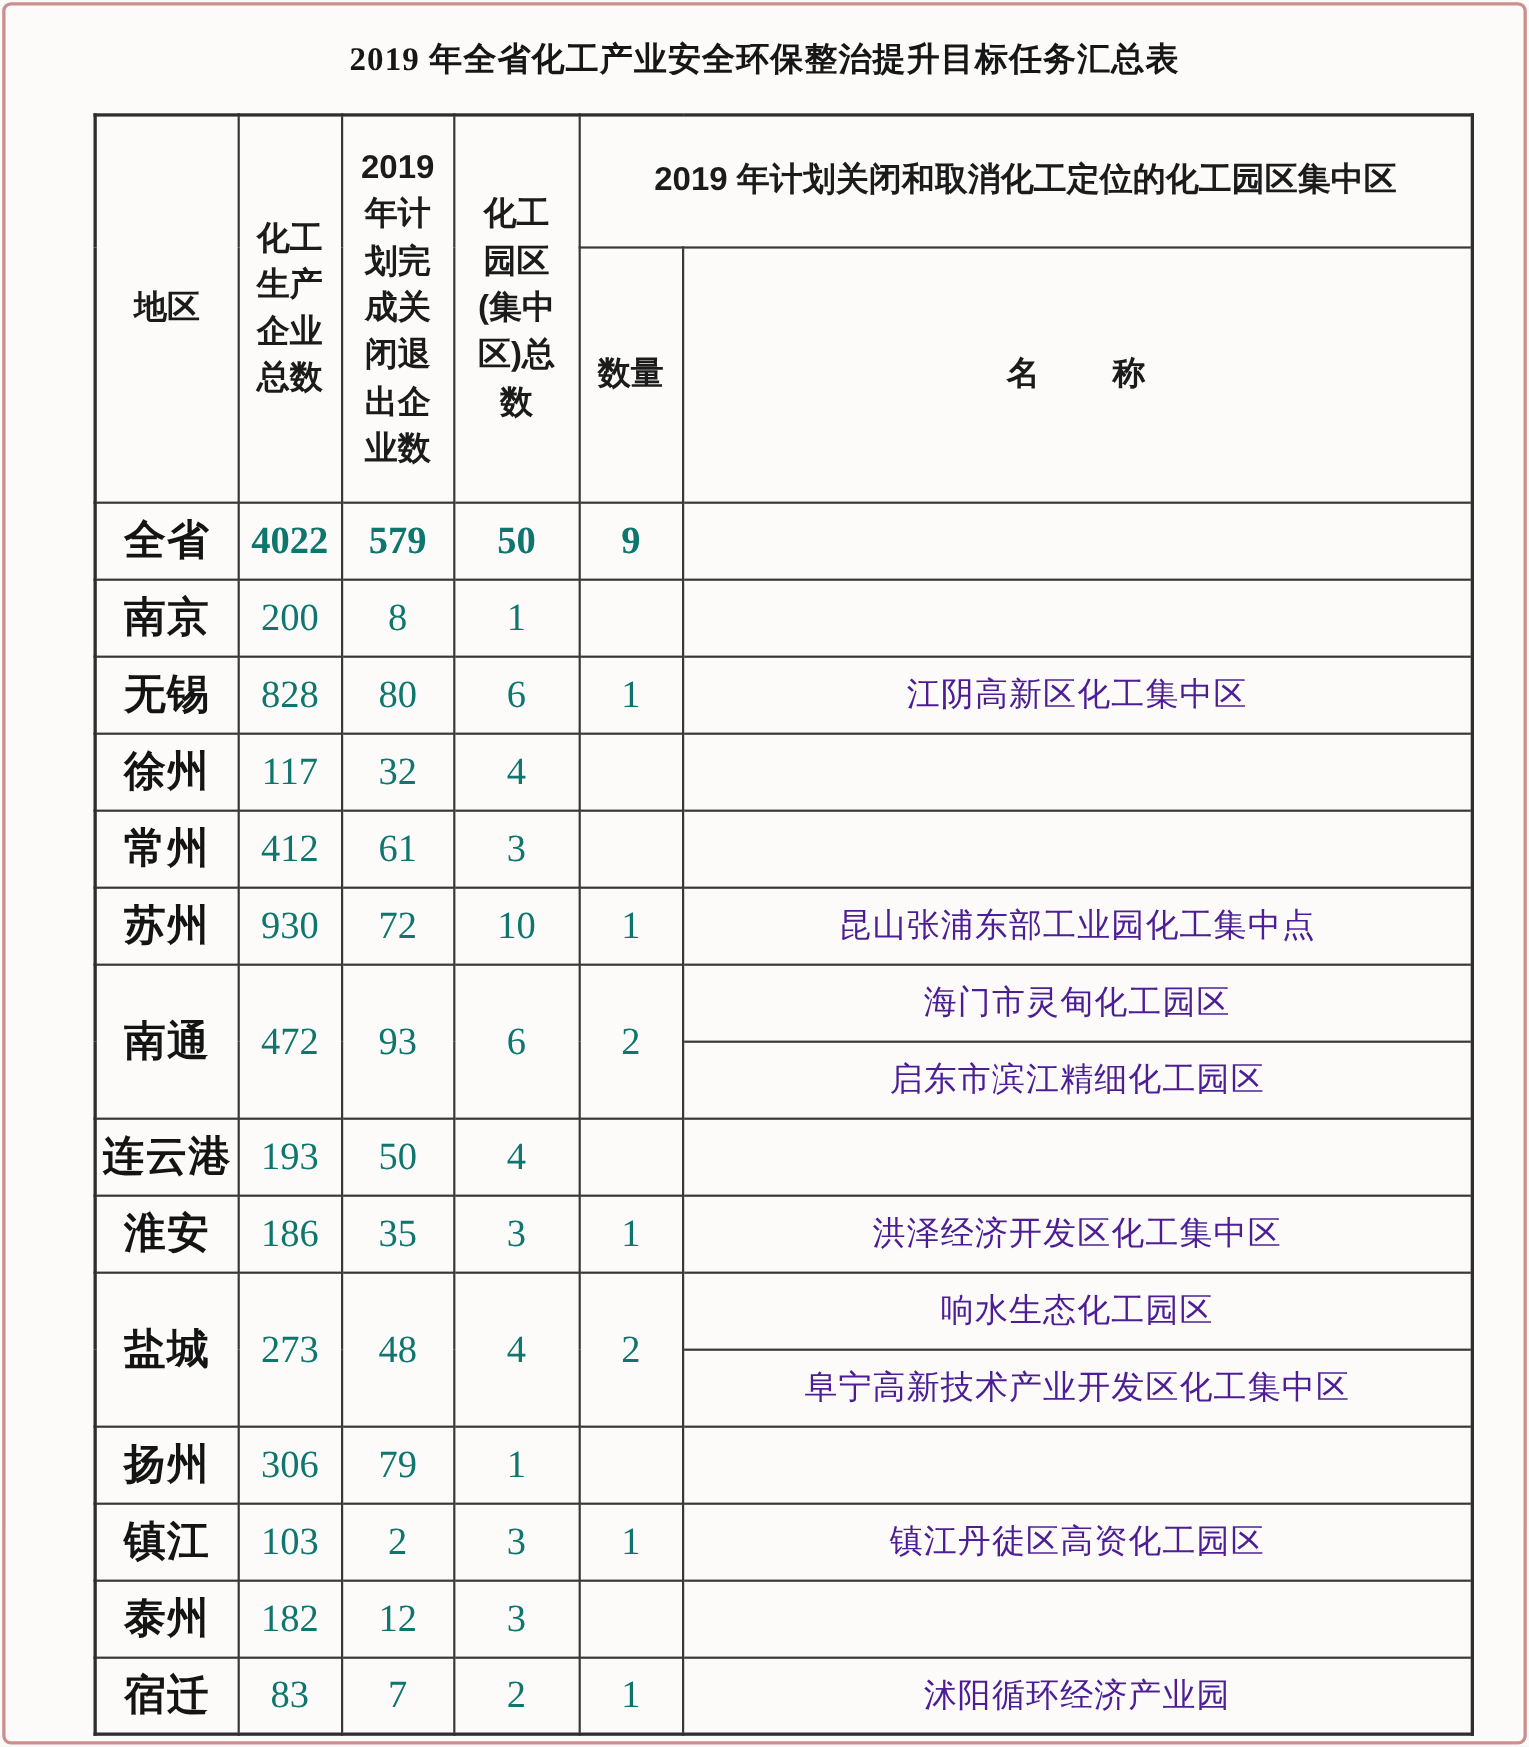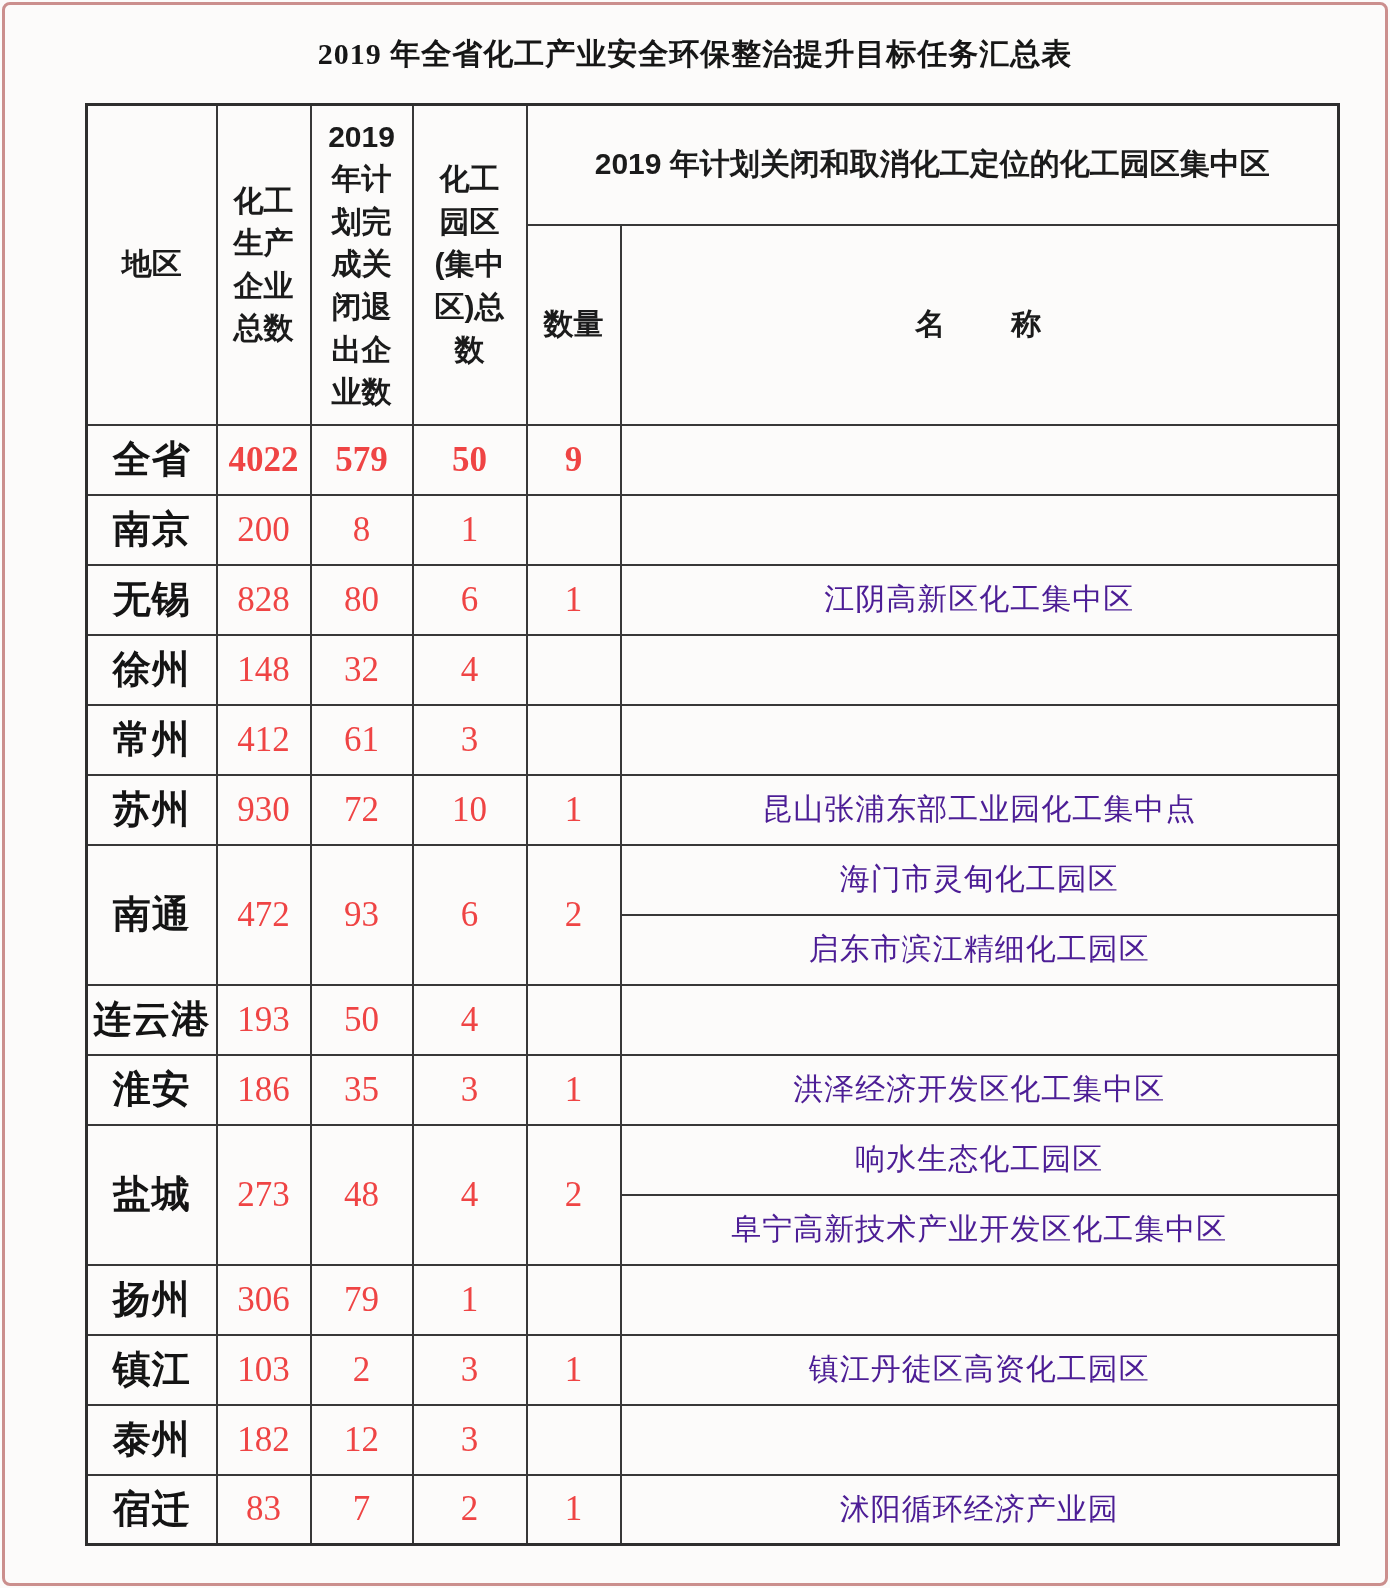--- a/index.html
+++ b/index.html
@@ -27,28 +27,28 @@
   }
   .summary th, .summary td {
     border:2px solid #383838;
     text-align:center; vertical-align:middle;
     padding:0; overflow:hidden;
   }
   .summary thead th {
     font-size:30px; font-weight:700; line-height:1.42; color:#1b1b1b;
   }
   tr.hrow1 { height:120px; }
-  tr.hrow2 { height:200px; }
+  tr.hrow2 { height:232px; }
   .summary tbody tr { height:70px; }
   th.vwrap { padding:0 14px; }
   th.name-head { white-space:pre; letter-spacing:2px; }
   td.region { font-size:38px; font-weight:700; letter-spacing:1px; }
   td.num {
     font-family:"Liberation Serif", serif;
-    font-size:35px; font-weight:400; color:#ef4444;
+    font-size:35px; font-weight:400; color:#0f766e;
   }
   tr.bold td.num, tr.bold td.region { font-weight:700; }
   td.name {
     font-family:"Liberation Serif", serif;
     font-size:30px; color:#4c1d95; letter-spacing:1px;
   }
 </style>
 </head>
 <body>
 
@@ -103,21 +103,21 @@
         <td class="region">无锡</td>
         <td class="num">828</td>
         <td class="num">80</td>
         <td class="num">6</td>
         <td class="num">1</td>
         <td class="name">江阴高新区化工集中区</td>
       </tr>
 
       <tr>
         <td class="region">徐州</td>
-        <td class="num">148</td>
+        <td class="num">117</td>
         <td class="num">32</td>
         <td class="num">4</td>
         <td class="num"></td>
         <td class="name"></td>
       </tr>
 
       <tr>
         <td class="region">常州</td>
         <td class="num">412</td>
         <td class="num">61</td>

